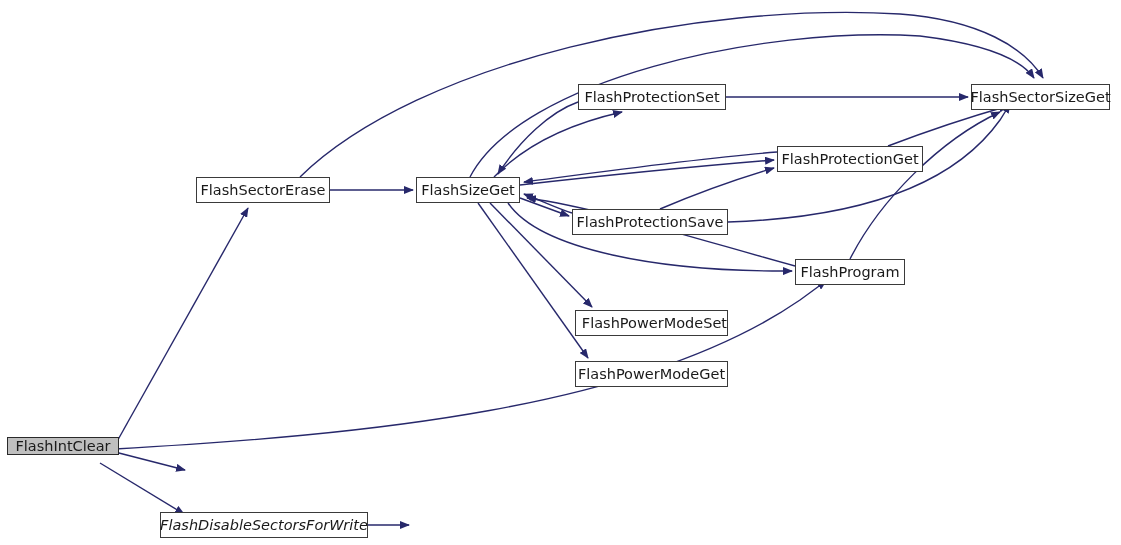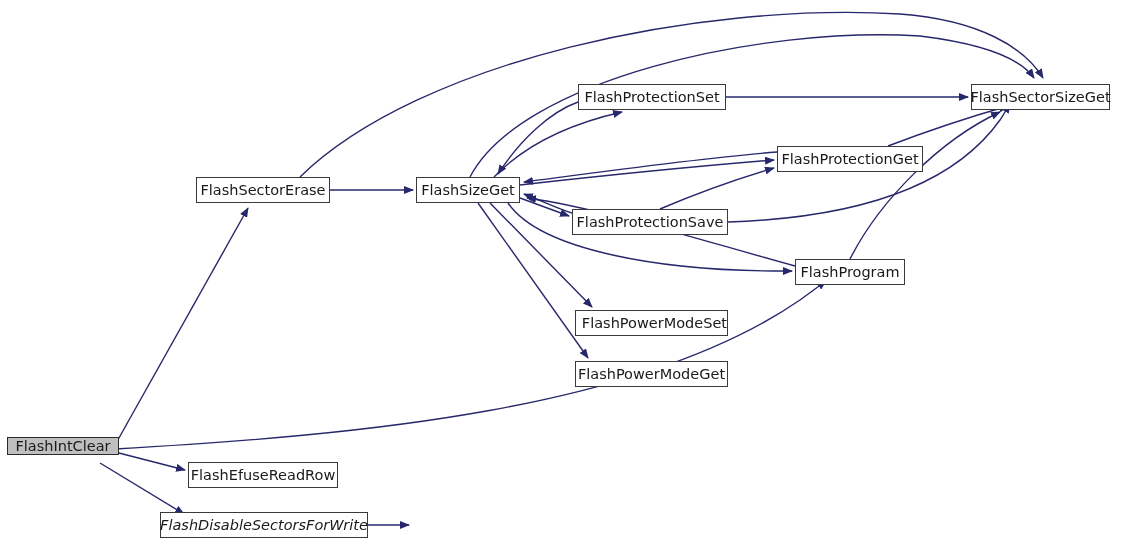--- a/index.html
+++ b/index.html
@@ -74,23 +74,20 @@
       <path d="M850,259 C880,200 940,140 1000,112"></path>
     </g>
   </svg>
 
   <div class="node current" style="left:7px;top:437px;width:112px;height:18px;">
     <span class="lbl">FlashIntClear</span>
   </div>
   <div class="node" style="left:196px;top:177px;width:134px;height:26px;">
     <span class="lbl">FlashSectorErase</span>
   </div>
-  <div class="node" style="left:188px;top:462px;width:150px;height:26px;">
-    <span class="lbl">FlashEfuseReadRow</span>
-  </div>
   <div class="node" style="left:160px;top:512px;width:208px;height:26px;font-style:italic;">
     <span class="lbl">FlashDisableSectorsForWrite</span>
   </div>
   <div class="node" style="left:416px;top:177px;width:104px;height:26px;">
     <span class="lbl">FlashSizeGet</span>
   </div>
   <div class="node" style="left:578px;top:84px;width:148px;height:26px;">
     <span class="lbl">FlashProtectionSet</span>
   </div>
   <div class="node" style="left:777px;top:146px;width:146px;height:26px;">

